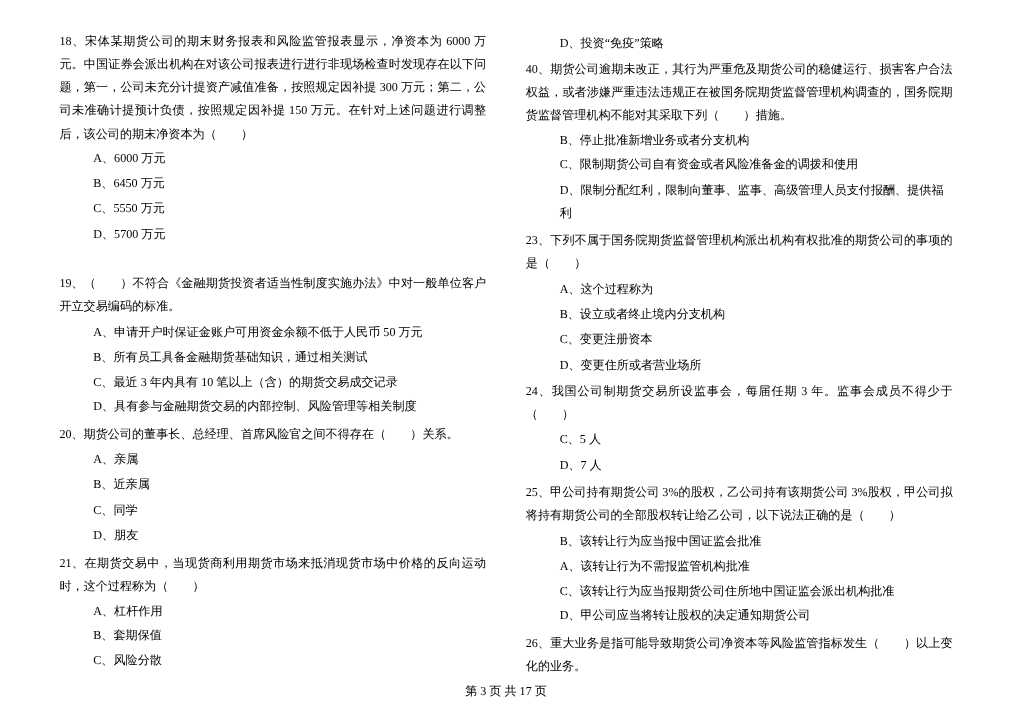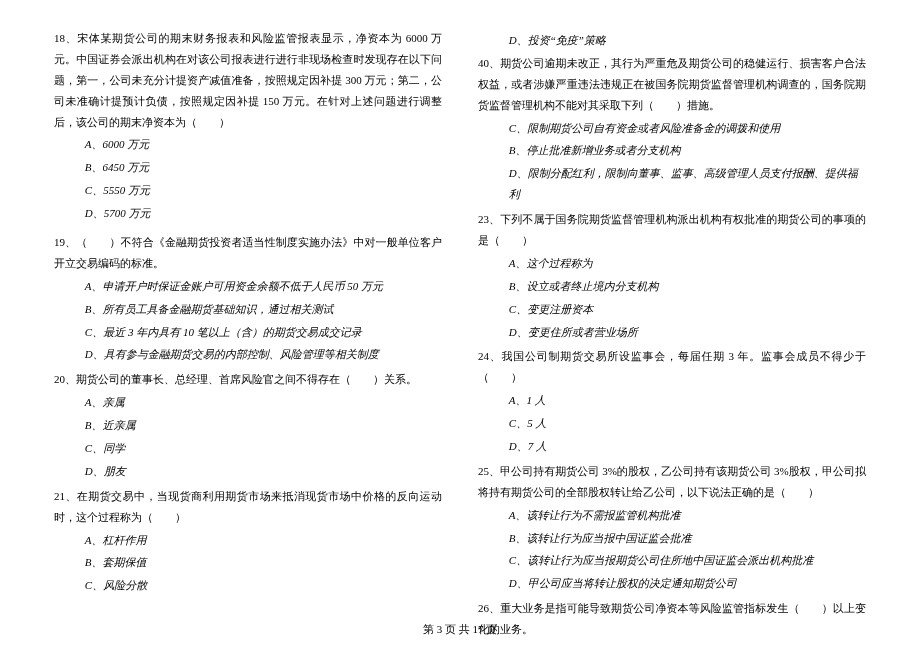--- a/index.html
+++ b/index.html
@@ -17,21 +17,21 @@
       display: flex;
       padding: 28px 46px 0 46px;
     }
     .col {
       flex: 1;
       padding: 0 8px;
     }
     .col + .col { margin-left: 20px; }
     .q { margin-bottom: 4px; }
     .q-stem { text-align: justify; }
-    .opts { padding-left: 2.8em; font-style: italic; }
+    .opts { padding-left: 2.8em; }
     .opt { margin: 2px 0; }
     .footer {
       position: absolute;
       left: 0; right: 0;
       bottom: 10px;
       text-align: center;
       font-size: 11px;
       margin-top: 19px;
     }
   </style>
@@ -44,21 +44,21 @@
     <div class="q">
       <div class="q-stem">18、宋体某期货公司的期末财务报表和风险监管报表显示，净资本为 6000 万元。中国证券会派出机构在对该公司报表进行进行非现场检查时发现存在以下问题，第一，公司未充分计提资产减值准备，按照规定因补提 300 万元；第二，公司未准确计提预计负债，按照规定因补提 150 万元。在针对上述问题进行调整后，该公司的期末净资本为（　　）</div>
       <div class="opts">
         <div class="opt">A、6000 万元</div>
         <div class="opt">B、6450 万元</div>
         <div class="opt">C、5550 万元</div>
         <div class="opt">D、5700 万元</div>
       </div>
     </div>
 
-    <div class="q" style="margin-top:8px">
+    <div class="q" style="margin-top:24px">
       <div class="q-stem">19、（　　）不符合《金融期货投资者适当性制度实施办法》中对一般单位客户开立交易编码的标准。</div>
       <div class="opts">
         <div class="opt">A、申请开户时保证金账户可用资金余额不低于人民币 50 万元</div>
         <div class="opt">B、所有员工具备金融期货基础知识，通过相关测试</div>
         <div class="opt">C、最近 3 年内具有 10 笔以上（含）的期货交易成交记录</div>
         <div class="opt">D、具有参与金融期货交易的内部控制、风险管理等相关制度</div>
       </div>
     </div>
 
     <div class="q" style="margin-top:4px">
@@ -82,50 +82,49 @@
   </div>
 
   <div class="col">
     <div class="opts" style="padding-left:2.8em">
       <div class="opt">D、投资“免疫”策略</div>
     </div>
 
     <div class="q">
       <div class="q-stem">40、期货公司逾期未改正，其行为严重危及期货公司的稳健运行、损害客户合法权益，或者涉嫌严重违法违规正在被国务院期货监督管理机构调查的，国务院期货监督管理机构不能对其采取下列（　　）措施。</div>
       <div class="opts">
+        <div class="opt">B、停止批准新增业务或者分支机构</div>
         <div class="opt">C、限制期货公司自有资金或者风险准备金的调拨和使用</div>
-        <div class="opt">B、停止批准新增业务或者分支机构</div>
         <div class="opt">D、限制分配红利，限制向董事、监事、高级管理人员支付报酬、提供福利</div>
       </div>
     </div>
 
     <div class="q">
       <div class="q-stem">23、下列不属于国务院期货监督管理机构派出机构有权批准的期货公司的事项的是（　　）</div>
       <div class="opts">
         <div class="opt">A、这个过程称为</div>
         <div class="opt">B、设立或者终止境内分支机构</div>
         <div class="opt">C、变更注册资本</div>
         <div class="opt">D、变更住所或者营业场所</div>
       </div>
     </div>
 
     <div class="q">
       <div class="q-stem">24、我国公司制期货交易所设监事会，每届任期 3 年。监事会成员不得少于（　　）</div>
       <div class="opts">
-        <div class="opt">A、1 人</div>
         <div class="opt">C、5 人</div>
         <div class="opt">D、7 人</div>
       </div>
     </div>
 
     <div class="q">
       <div class="q-stem">25、甲公司持有期货公司 3%的股权，乙公司持有该期货公司 3%股权，甲公司拟将持有期货公司的全部股权转让给乙公司，以下说法正确的是（　　）</div>
       <div class="opts">
+        <div class="opt">B、该转让行为应当报中国证监会批准</div>
         <div class="opt">A、该转让行为不需报监管机构批准</div>
-        <div class="opt">B、该转让行为应当报中国证监会批准</div>
         <div class="opt">C、该转让行为应当报期货公司住所地中国证监会派出机构批准</div>
         <div class="opt">D、甲公司应当将转让股权的决定通知期货公司</div>
       </div>
     </div>
 
     <div class="q">
       <div class="q-stem">26、重大业务是指可能导致期货公司净资本等风险监管指标发生（　　）以上变化的业务。</div>
 
     </div>
   </div>

